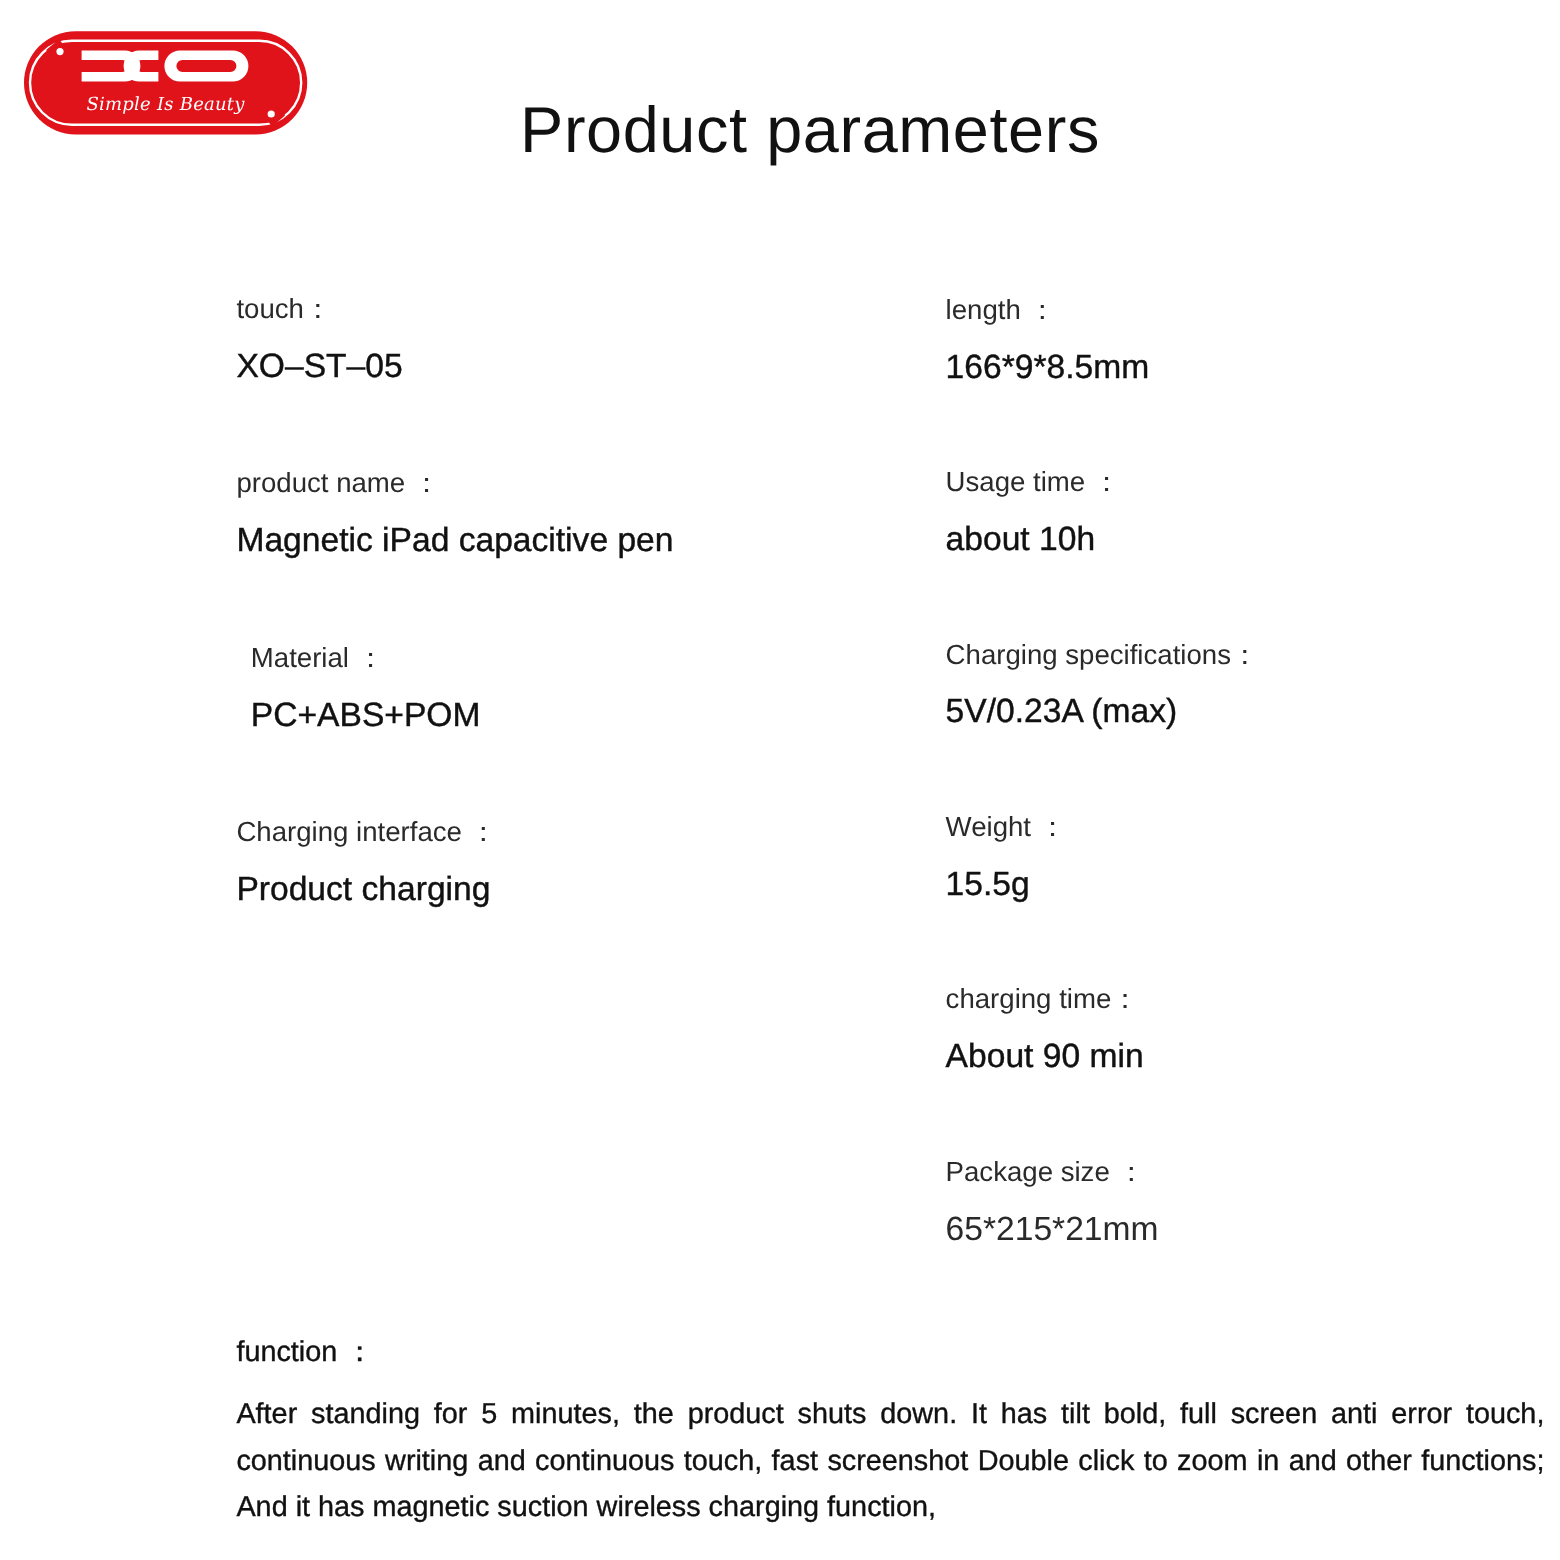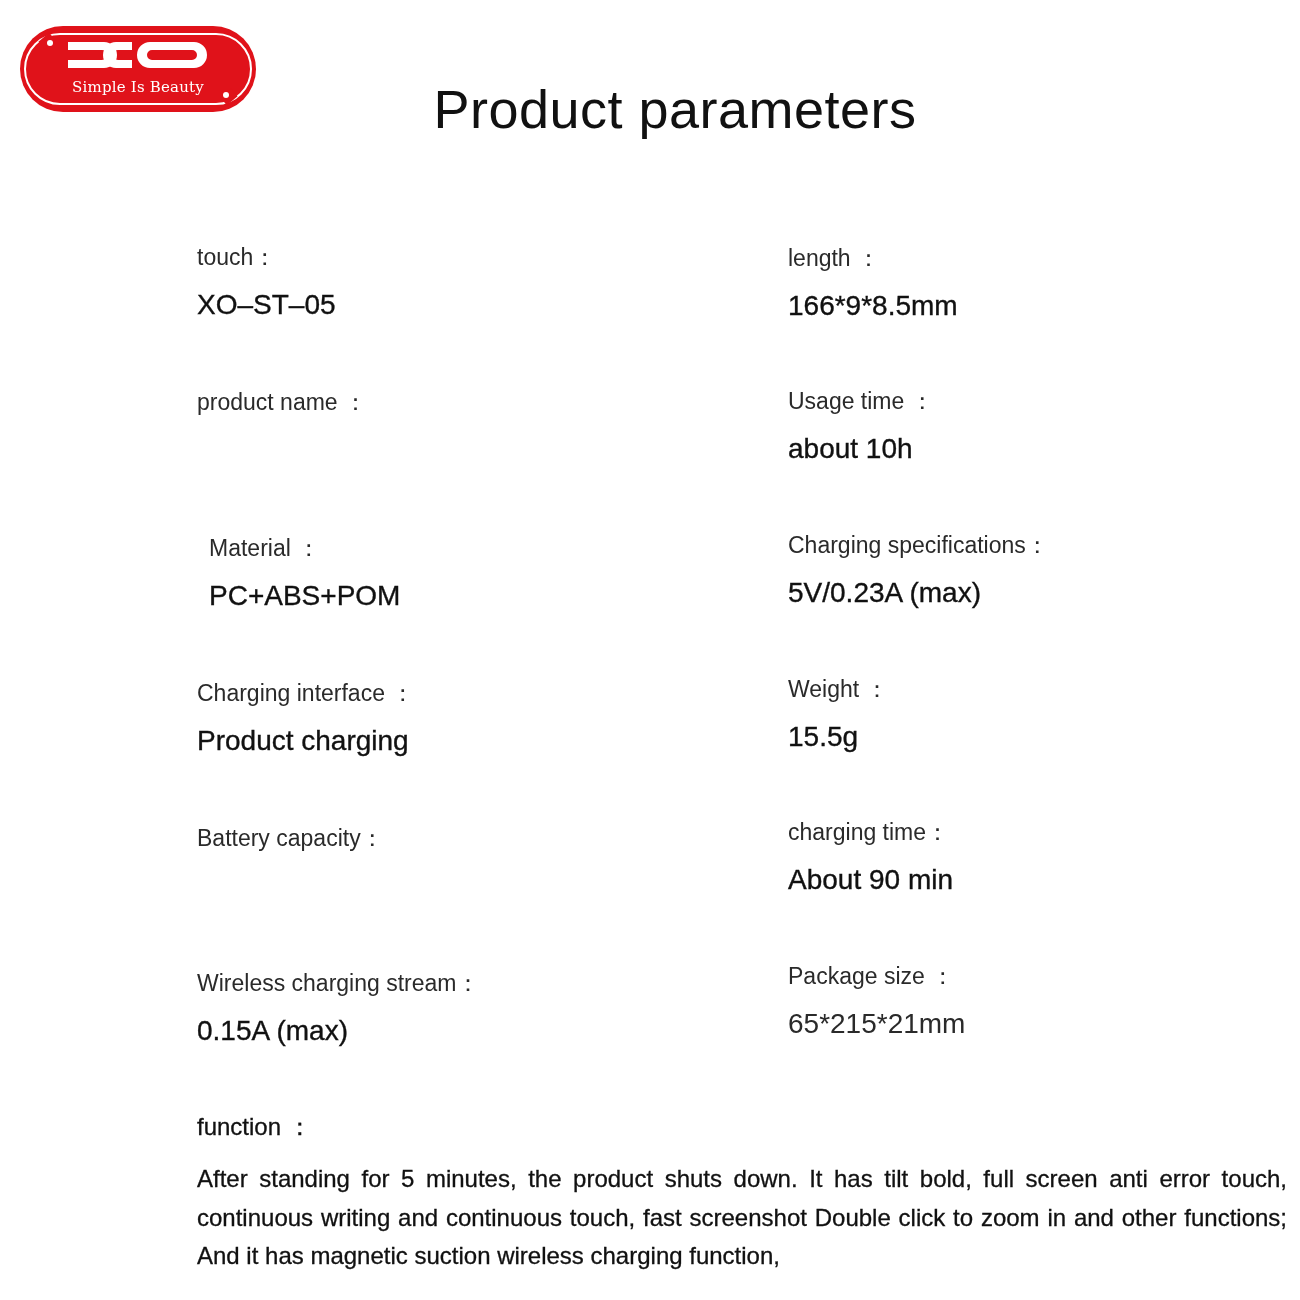--- a/index.html
+++ b/index.html
@@ -27,20 +27,21 @@
       background: #e0121a;
     }
     .logo svg { position: absolute; left: 0; top: 0; }
     .logo-tagline {
       position: absolute;
       left: 0;
       width: 236px;
       top: 52px;
       text-align: center;
       font-family: "DejaVu Serif", "Liberation Serif", serif;
+      font-style: italic;
       font-size: 15px;
       color: #ffffff;
       letter-spacing: 0.2px;
     }
     
     .page-title {
       position: absolute;
       left: 0;
       width: 1350px;
       top: 78px;
@@ -123,35 +124,31 @@
   </div>
 
   <h1 class="page-title">Product parameters</h1>
 
   <div class="param col-left" style="top:242px;">
     <div class="param-label">touch：</div>
     <div class="param-value">XO–ST–05</div>
   </div>
   <div class="param col-left" style="top:387px;">
     <div class="param-label">product name ：</div>
+    <div class="param-value">Magnetic iPad capacitive pen</div>
   </div>
   <div class="param col-left" style="top:533px;margin-left:12px;">
     <div class="param-label">Material ：</div>
     <div class="param-value">PC+ABS+POM</div>
   </div>
   <div class="param col-left" style="top:678px;">
     <div class="param-label">Charging interface ：</div>
     <div class="param-value">Product charging</div>
   </div>
   <div class="param col-left" style="top:823px;">
-    <div class="param-label">Battery capacity：</div>
-  </div>
-  <div class="param col-left" style="top:968px;">
-    <div class="param-label">Wireless charging stream：</div>
-    <div class="param-value">0.15A (max)</div>
   </div>
 
   <div class="param col-right" style="top:243px;">
     <div class="param-label">length ：</div>
     <div class="param-value">166*9*8.5mm</div>
   </div>
   <div class="param col-right" style="top:386px;">
     <div class="param-label">Usage time ：</div>
     <div class="param-value">about 10h</div>
   </div>

